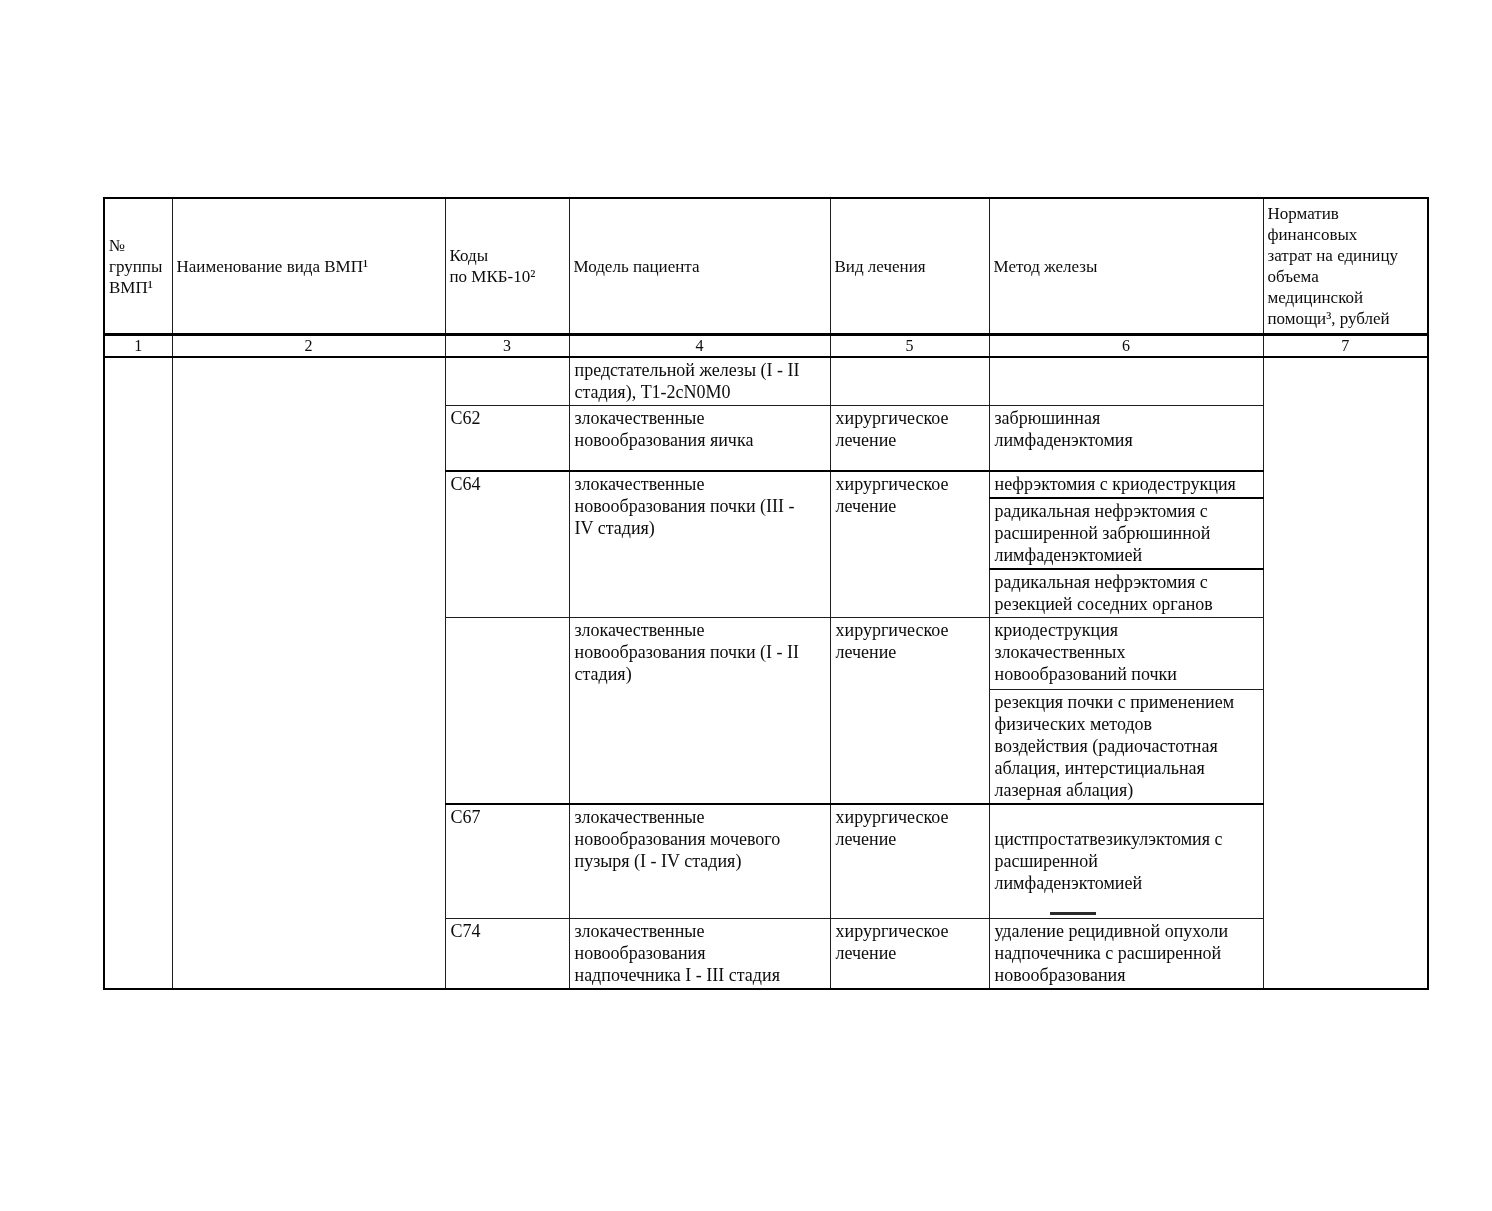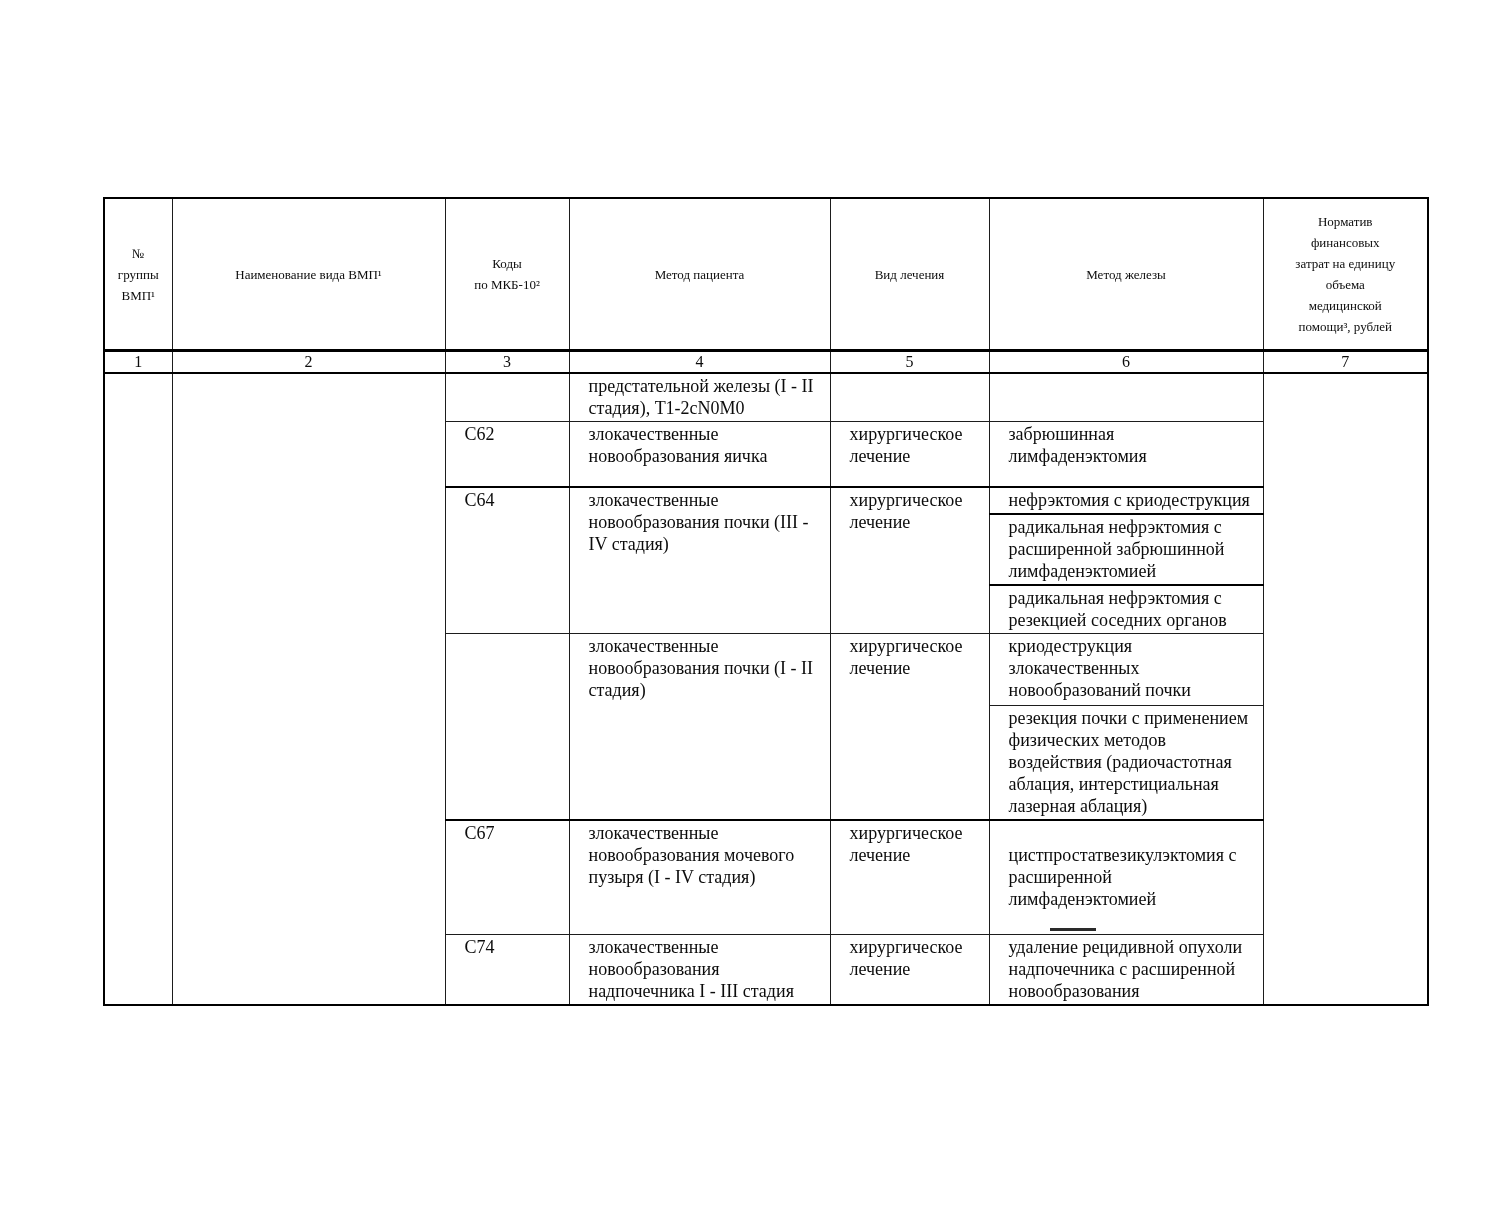--- a/index.html
+++ b/index.html
@@ -8,28 +8,28 @@
     font-family:"Liberation Serif","DejaVu Serif",serif;color:#0c0c0c;
   }
   table.vmp{
     position:absolute;left:103px;top:197px;width:1324px;
     border-collapse:collapse;table-layout:fixed;
     border:2px solid #000;
   }
   table.vmp td{
     border:1px solid #1d1d1d;
     vertical-align:top;
-    padding:1px 6px 2px 19px;
+    padding:1px 6px 2px 5px;
     font-size:18px;line-height:22px;
     overflow:hidden;
     white-space:pre-line;
   }
   tr.hdr td{
-    vertical-align:middle;text-align:center;
-    font-size:13px;line-height:21px;padding:12px 4px;
+    vertical-align:middle;
+    font-size:17px;line-height:21px;padding:4px 4px;
   }
   tr.nums td{
     text-align:center;vertical-align:middle;
     font-size:16px;line-height:17px;padding:0;
     border-top:3px solid #000;
     border-bottom:2px solid #000;
   }
   tr.thick-top td{border-top:2px solid #000;}
   td.center{text-align:left;}
   td.rel{position:relative;}
@@ -54,21 +54,21 @@
     </colgroup>
 
     <tbody>
         <tr class="hdr" style="height:135px">
       <td>№
 группы
 ВМП¹</td>
       <td>Наименование вида ВМП¹</td>
       <td>Коды
 по МКБ-10²</td>
-      <td>Метод пациента</td>
+      <td>Модель пациента</td>
       <td>Вид лечения</td>
       <td>Метод железы</td>
       <td>Норматив
 финансовых
 затрат на единицу
 объема
 медицинской
 помощи³, рублей</td>
     </tr>
 

